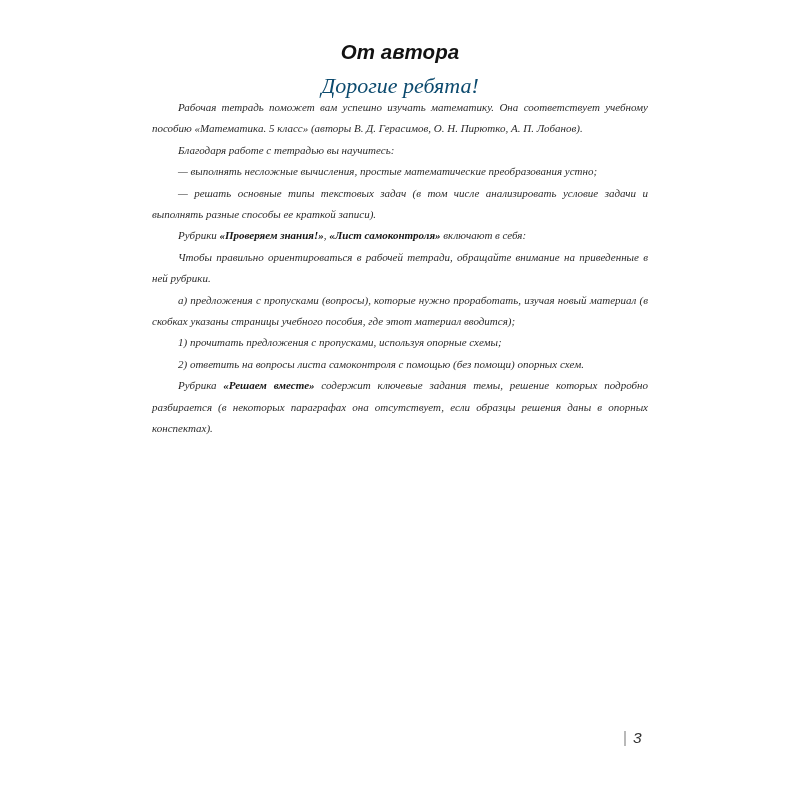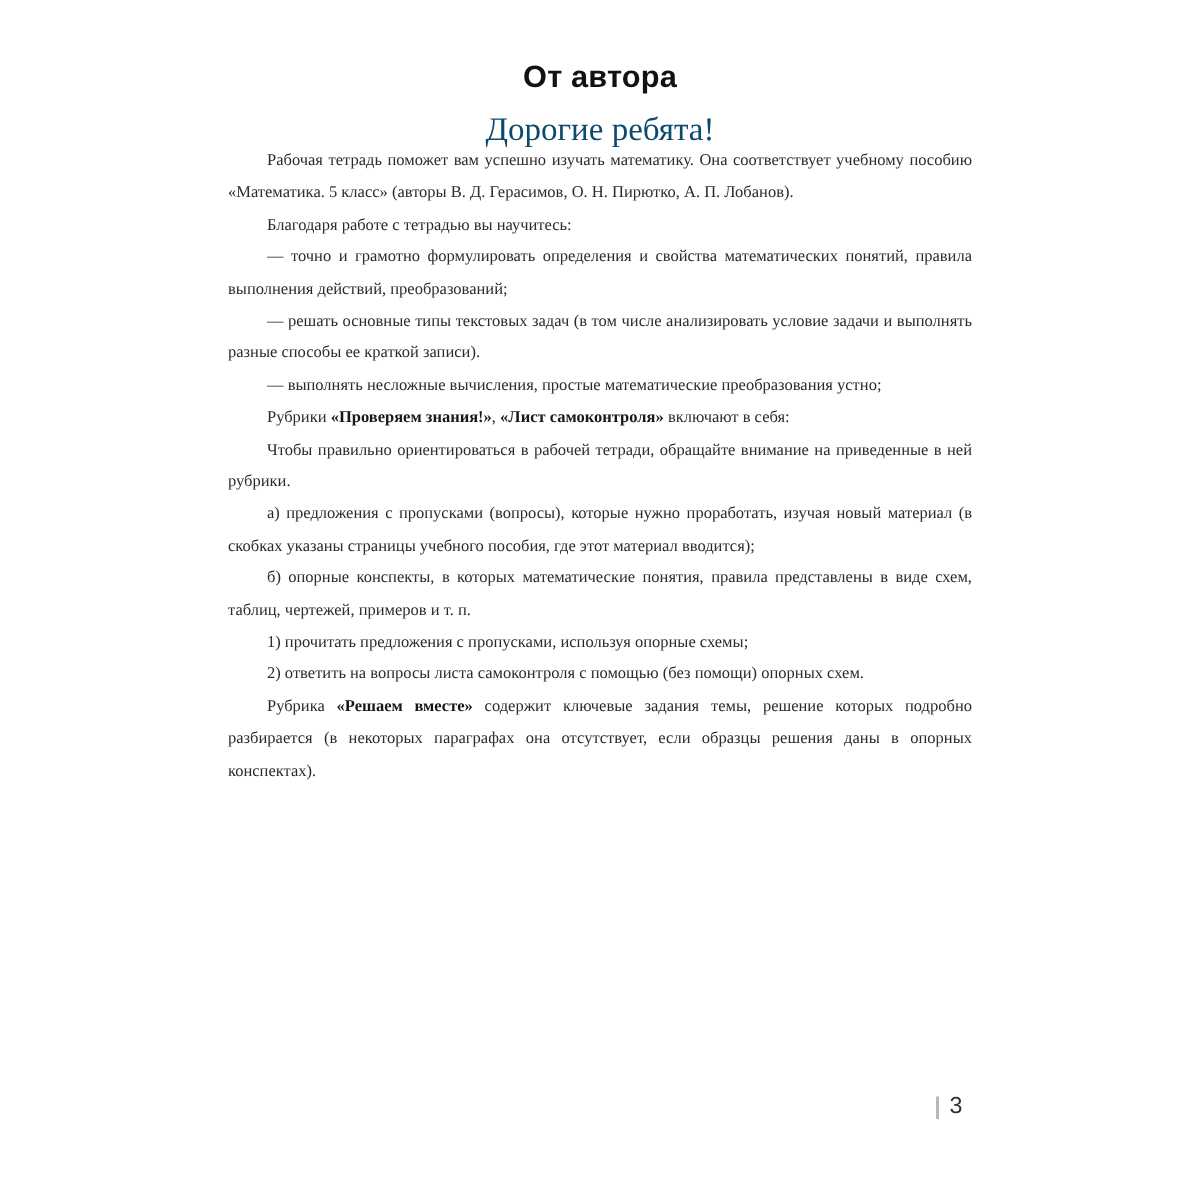--- a/index.html
+++ b/index.html
@@ -18,20 +18,21 @@
     -webkit-font-smoothing: antialiased;
   }
 
   .page {
     position: absolute;
     left: 0;
     top: 0;
     width: 720px;
     height: 800px;
     background: #ffffff;
+    font-style: italic;
   }
 
   .content {
     position: absolute;
     left: 152px;
     top: 40px;
     width: 496px;
   }
 
   
@@ -102,33 +103,31 @@
   <div class="content">
 
     <h1 class="doc-title">От автора</h1>
 
     <div class="greeting">Дорогие ребята!</div>
 
     <p class="para">Рабочая тетрадь поможет вам успешно изучать математику. Она соответствует учебному пособию «Математика. 5 класс» (авторы В. Д. Герасимов, О. Н. Пирютко, А. П. Лобанов).</p>
 
     <p class="para">Благодаря работе с тетрадью вы научитесь:</p>
 
-    <p class="para">— точно и грамотно формулировать определения и свойства математических понятий, правила выполнения действий, преобразований;</p>
+
+    <p class="para">— выполнять несложные вычисления, простые математические преобразования устно;</p>
 
     <p class="para">— решать основные типы текстовых задач (в том числе анализировать условие задачи и выполнять разные способы ее краткой записи).</p>
-
-    <p class="para">— выполнять несложные вычисления, простые математические преобразования устно;</p>
 
     <p class="para"><span>Рубрики </span><b class="rubric">«Проверяем знания!»</b><span>, </span><b class="rubric">«Лист самоконтроля»</b><span> включают в себя:</span></p>
 
     <p class="para">Чтобы правильно ориентироваться в рабочей тетради, обращайте внимание на приведенные в ней рубрики.</p>
 
     <p class="para">а) предложения с пропусками (вопросы), которые нужно проработать, изучая новый материал (в скобках указаны страницы учебного пособия, где этот материал вводится);</p>
 
-    <p class="para">б) опорные конспекты, в которых математические понятия, правила представлены в виде схем, таблиц, чертежей, примеров и т. п.</p>
 
 
     <p class="para">1) прочитать предложения с пропусками, используя опорные схемы;</p>
 
     <p class="para">2) ответить на вопросы листа самоконтроля с помощью (без помощи) опорных схем.</p>
 
     <p class="para"><span>Рубрика </span><b class="rubric">«Решаем вместе»</b><span> содержит ключевые задания темы, решение которых подробно разбирается (в некоторых параграфах она отсутствует, если образцы решения даны в опорных конспектах).</span></p>
 
   </div>
 

